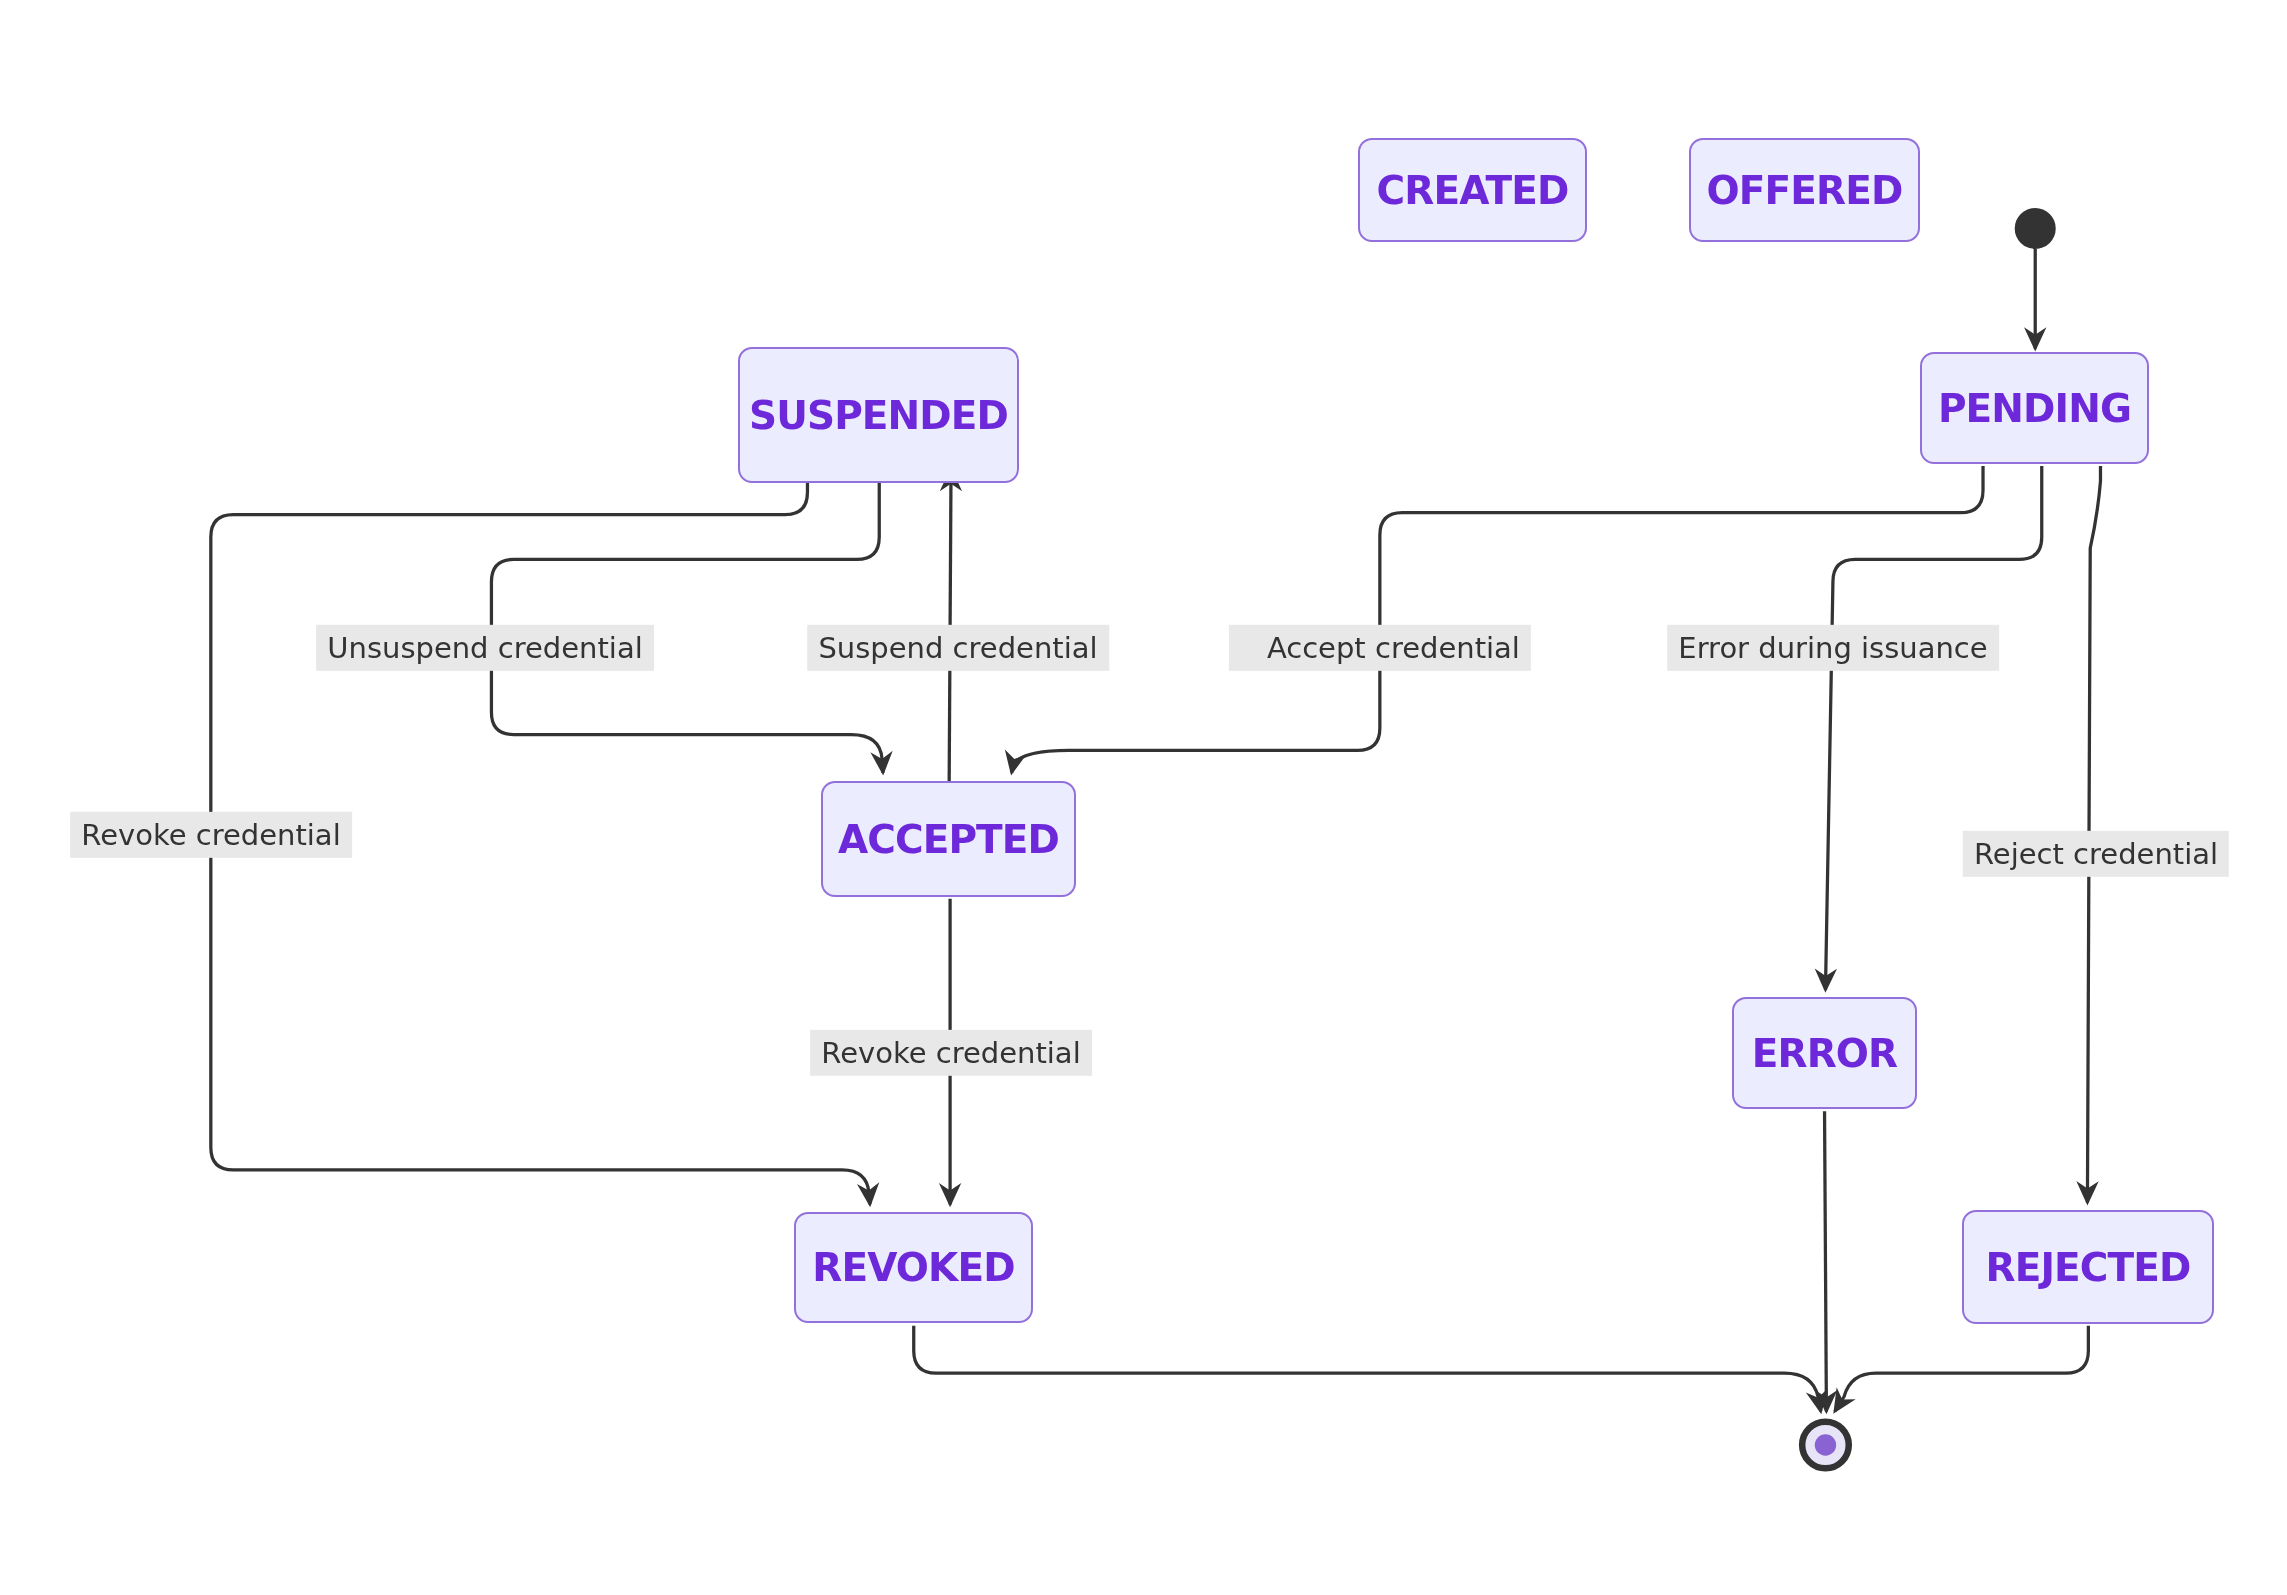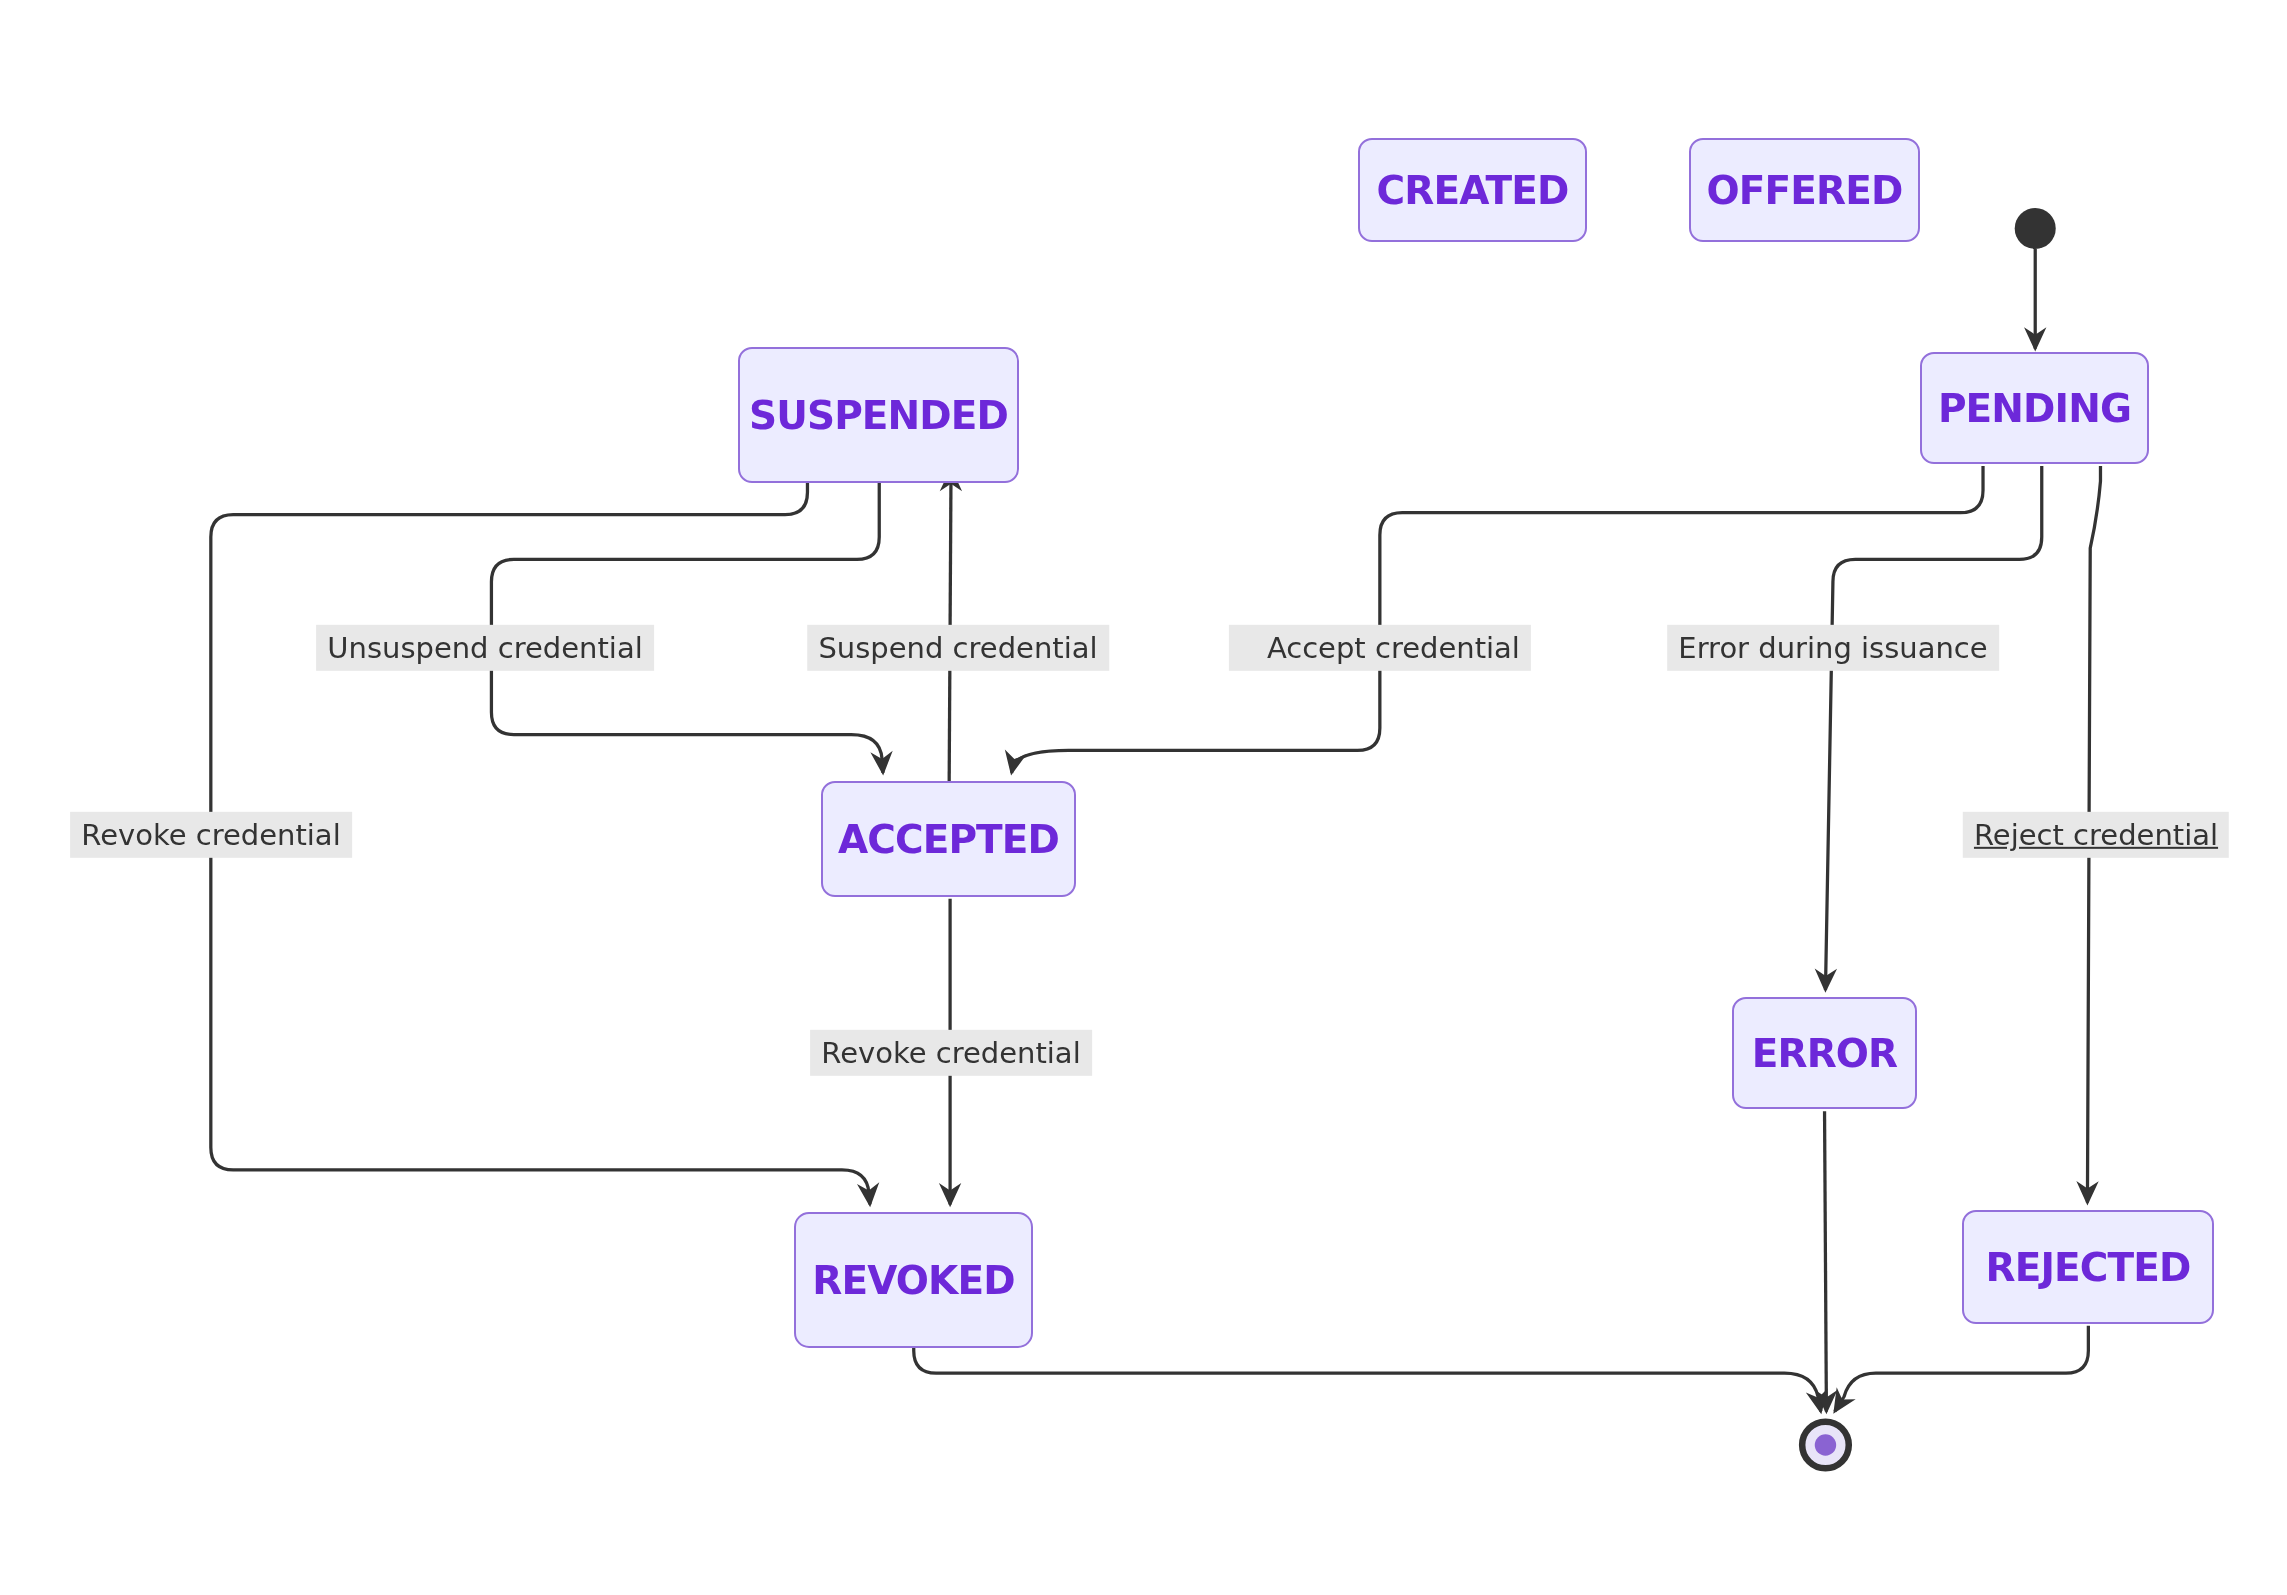--- a/index.html
+++ b/index.html
@@ -76,32 +76,32 @@
   <div class="node" style="left:1689px;top:138px;width:231px;height:104px;">OFFERED</div>
 
   <div class="node" style="left:1920px;top:352px;width:229px;height:112px;">PENDING</div>
 
   <div class="node" style="left:738px;top:347px;width:281px;height:136px;">SUSPENDED</div>
 
   <div class="node" style="left:821px;top:781px;width:255px;height:116px;">ACCEPTED</div>
 
   <div class="node" style="left:1732px;top:997px;width:185px;height:112px;">ERROR</div>
 
-  <div class="node" style="left:794px;top:1212px;width:239px;height:136px;border-radius:15px;">REVOKED</div>
+  <div class="node" style="left:794px;top:1212px;width:239px;height:111px;">REVOKED</div>
 
   <div class="node" style="left:1962px;top:1210px;width:252px;height:114px;">REJECTED</div>
 
   <div class="edge-label" style="left:485px;top:648px;">Unsuspend credential</div>
 
   <div class="edge-label" style="left:958px;top:648px;">Suspend credential</div>
 
   <div class="edge-label" style="left:1380px;top:648px;padding-left:38px;">Accept credential</div>
 
   <div class="edge-label" style="left:1833px;top:648px;">Error during issuance</div>
 
   <div class="edge-label" style="left:211px;top:835px;">Revoke credential</div>
 
-  <div class="edge-label" style="left:2096px;top:835px;text-decoration:underline;">Reject credential</div>
+  <div class="edge-label" style="left:2096px;top:854px;">Reject credential</div>
 
   <div class="edge-label" style="left:951px;top:1053px;">Revoke credential</div>
 
 </div>
 
 
 </body></html>

